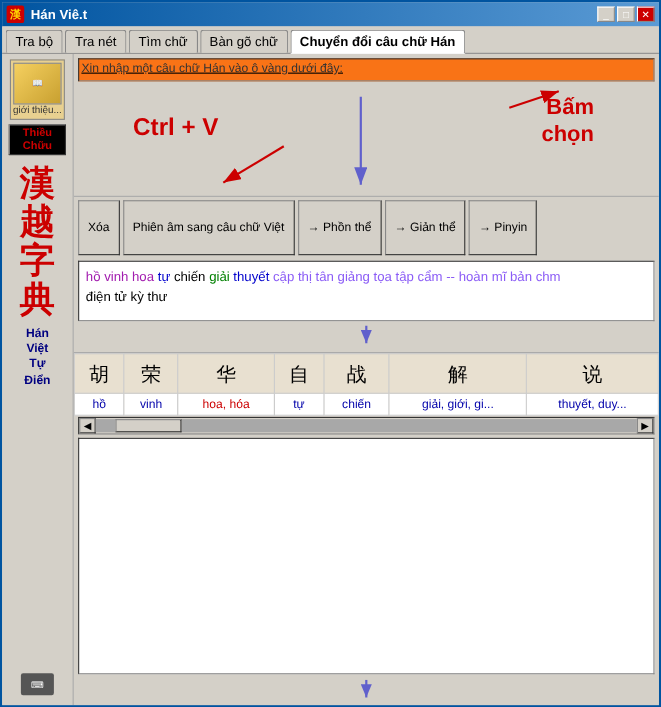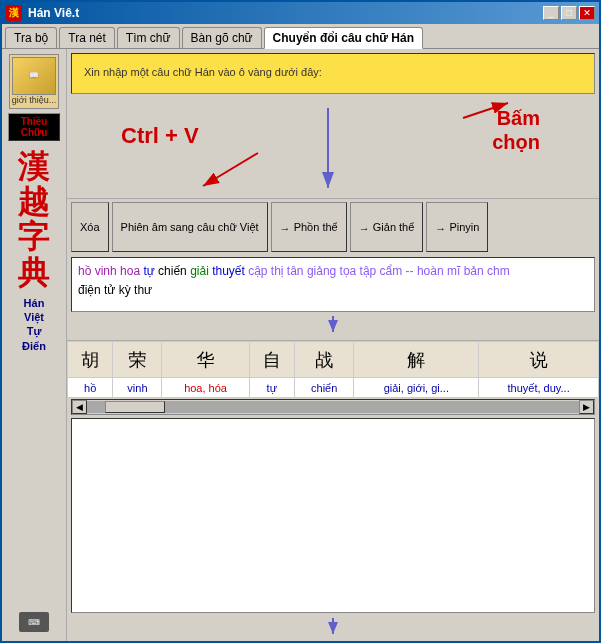--- a/index.html
+++ b/index.html
@@ -182,25 +182,26 @@
     
     .right-panel {
       flex: 1;
       display: flex;
       flex-direction: column;
       overflow: hidden;
     }
 
     
     .input-area {
-      background: #fde047;
+      background: #f97316;
       border: 1px inset #888;
       margin: 4px;
-      padding: 12px;
-      flex-shrink: 0;
+      padding: 2px;
+      flex-shrink: 0;
+      text-decoration: underline;
     }
 
     .input-label {
       font-size: 11px;
       color: #333;
       margin-bottom: 3px;
     }
 
     .chinese-input-box {
       width: 100%;

